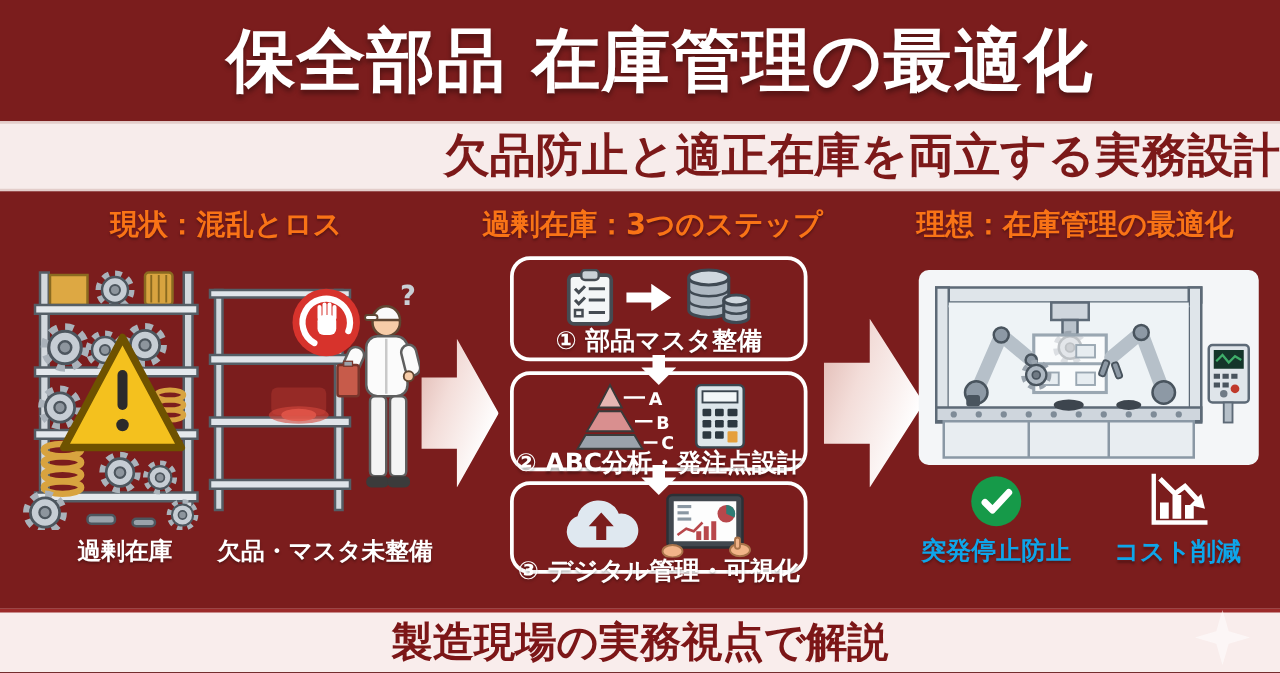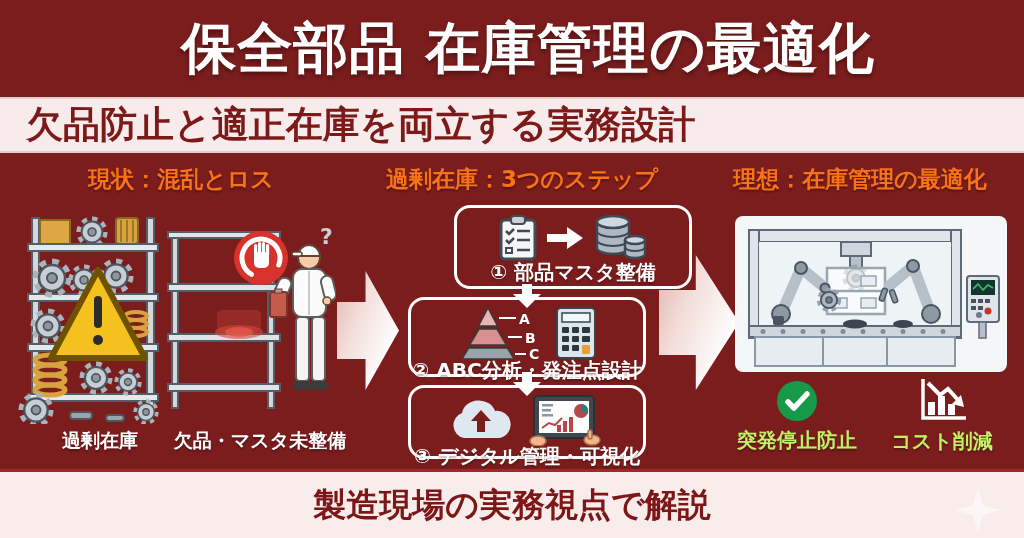--- a/index.html
+++ b/index.html
@@ -7,24 +7,24 @@
     position:relative;width:1024px;height:538px;overflow:hidden;
     background:#7b1d1d;
     font-family:"DejaVu Sans","Liberation Sans",sans-serif;
   }
   
   .title-band{position:absolute;top:0;left:0;right:0;height:97px;
     display:flex;align-items:center;justify-content:center;padding-left:32px;}
   .title-band h1{margin:0;font-size:55px;font-weight:800;color:#ffffff;
     letter-spacing:1px;text-shadow:0 3px 4px rgba(0,0,0,.35);white-space:nowrap;}
   .subtitle-band{position:absolute;top:97px;left:0;right:0;height:56px;
-    background:#f7eceb;display:flex;align-items:center;justify-content:flex-start;
+    background:#f7eceb;display:flex;align-items:center;justify-content:flex-end;
     box-shadow:inset 0 2px 0 #e3cdca, inset 0 -2px 0 #e3cdca;padding-left:26px;}
   .subtitle-band .subtitle{font-size:37px;font-weight:800;color:#7c1919;white-space:nowrap;}
-  .footer-band{position:absolute;left:0;right:0;bottom:0;height:69px;
+  .footer-band{position:absolute;left:0;right:0;bottom:0;height:51px;
     background:#f9edec;border-top:3px solid #9c2a2a;box-sizing:border-box;
     display:flex;align-items:center;justify-content:center;}
   .footer-band .footer-text{font-size:33px;font-weight:800;color:#7c1617;white-space:nowrap;}
   .sparkle{position:absolute;right:24px;bottom:6px;opacity:.55;}
   
   .col-header{position:absolute;top:164px;color:#f97316;font-weight:800;
     font-size:23px;text-align:center;white-space:nowrap;
     text-shadow:0 2px 2px rgba(0,0,0,.3);}
   .hdr-current{left:28px;width:306px;}
   .hdr-process{left:382px;width:280px;}
@@ -40,36 +40,36 @@
   .flow-arrow{position:absolute;
     background:linear-gradient(110deg,#dfb6af 0%,#f3ddd9 35%,#ffffff 80%);
     clip-path:polygon(0 26%,46% 26%,46% 0,100% 50%,46% 100%,46% 74%,0 74%);}
   .arrow-1{left:337px;top:271px;width:62px;height:119px;}
   .arrow-2{left:659px;top:255px;width:80px;height:135px;}
   
   .step-box{position:absolute;left:408px;width:238px;box-sizing:border-box;
     border:3px solid #ffffff;border-radius:16px;
     display:flex;flex-direction:column;align-items:center;justify-content:space-between;
     padding:6px 4px 7px;}
-  .step-1{top:205px;height:84px;margin-left:46px;}
+  .step-1{top:205px;height:84px;}
   .step-2{top:297px;height:80px;}
   .step-3{top:385px;height:74px;}
   .step-icons{display:flex;align-items:center;justify-content:center;flex:1;}
   .step-label{color:#ffffff;font-weight:800;font-size:20px;white-space:nowrap;
     text-shadow:0 2px 2px rgba(0,0,0,.3);line-height:1;}
   .step-connector{position:absolute;left:513px;z-index:3;}
   .conn-1{top:284px;}
   .conn-2{top:372px;}
   
   .machine-panel{position:absolute;left:735px;top:216px;width:272px;height:156px;
     background:#f4f6f8;border-radius:8px;}
   .benefit{position:absolute;display:flex;flex-direction:column;align-items:center;}
   .benefit-1{left:718px;top:380px;width:158px;}
   .benefit-2{left:872px;top:377px;width:140px;}
-  .benefit-label{margin-top:5px;color:#bef264;font-weight:800;font-size:20px;
+  .benefit-label{margin-top:5px;color:#0ea5e9;font-weight:800;font-size:20px;
     white-space:nowrap;text-shadow:0 2px 2px rgba(0,0,0,.3);}
 </style>
 </head>
 <body>
 
 <div class="stage">
 
   <div class="title-band">
     <h1>保全部品 在庫管理の最適化</h1>
   </div>

